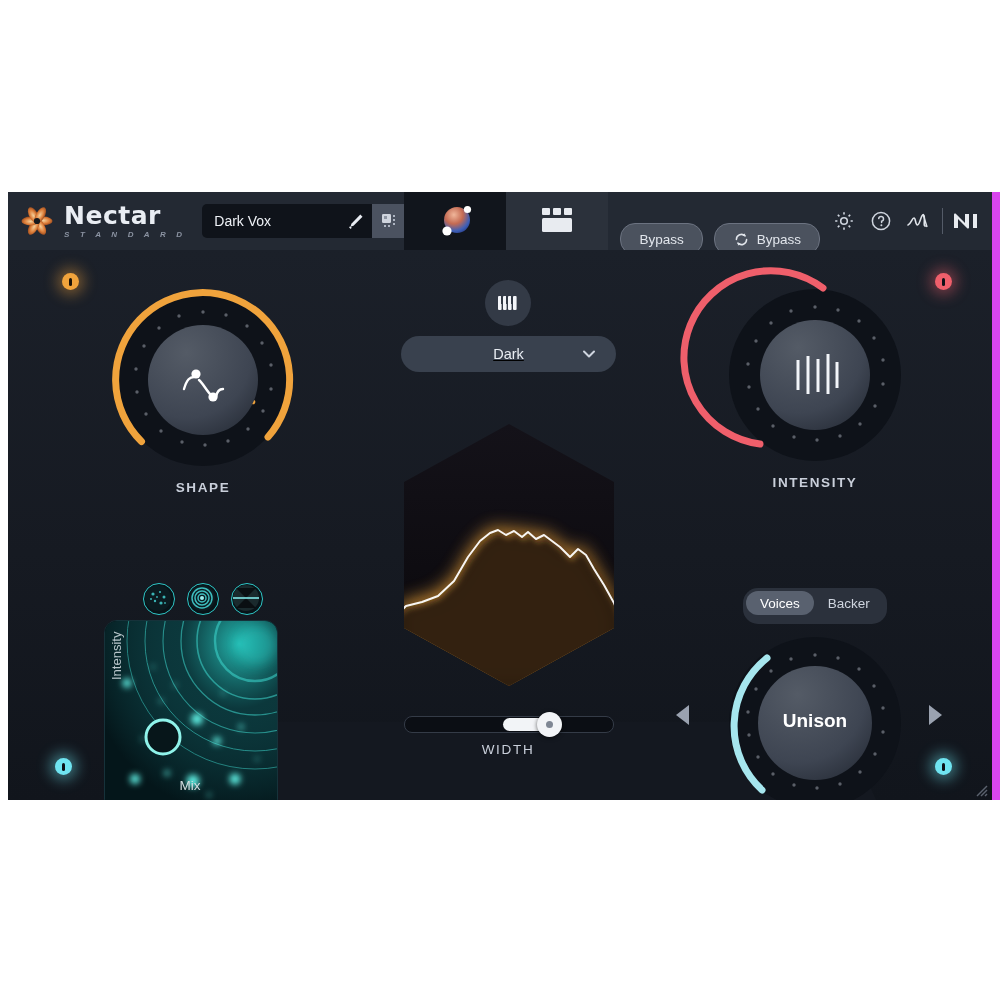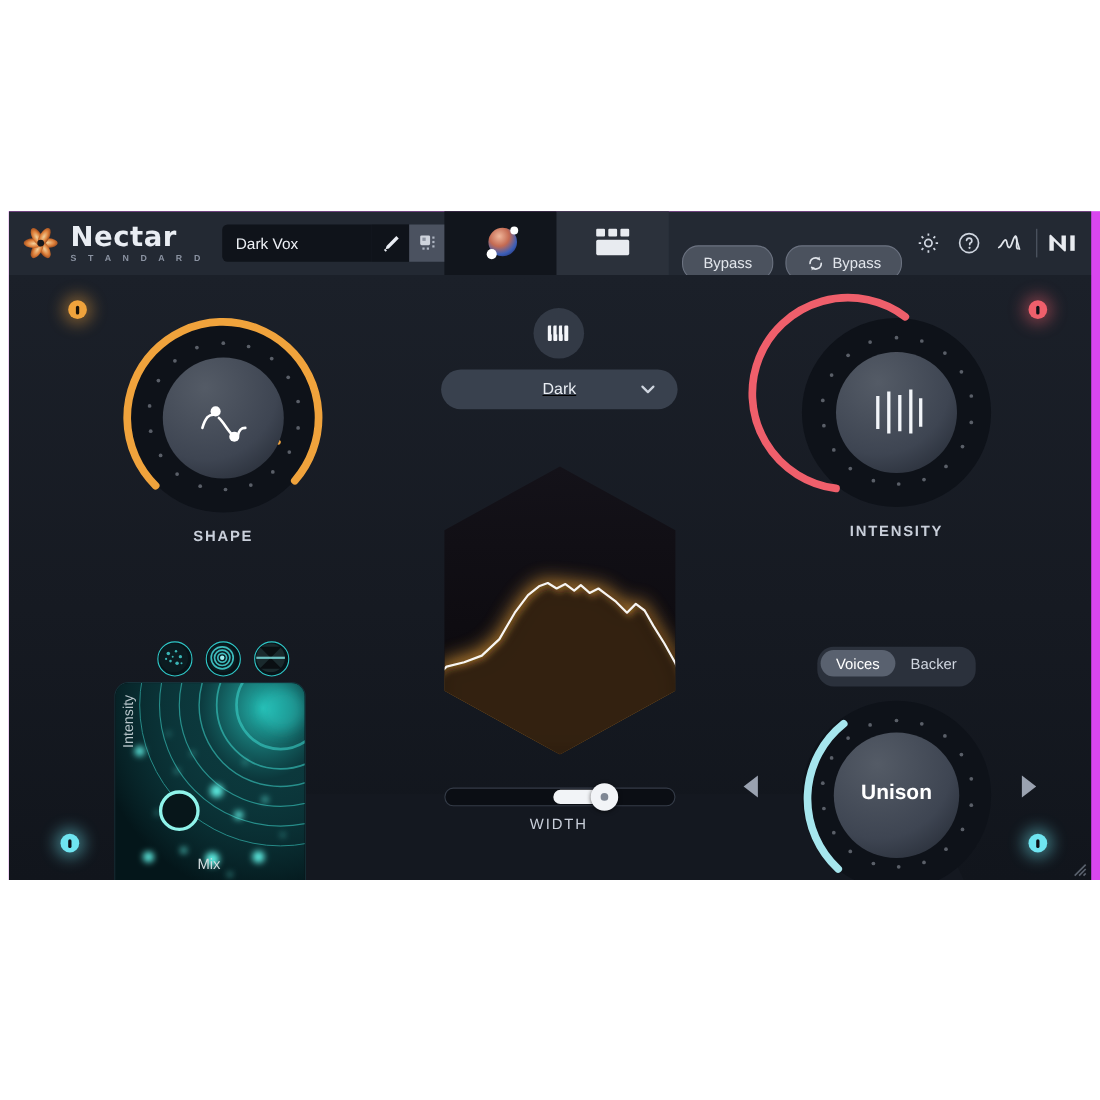--- a/index.html
+++ b/index.html
@@ -11,21 +11,21 @@
   #plugin{position:absolute;left:8px;top:192px;width:976px;height:608px;
           background:#d946ef;overflow:hidden;padding-left:33px;}
 
   
   #header{position:absolute;left:0;top:0;width:984px;height:58px;background:#232933;
           display:flex;align-items:center;}
   #hdr-left{position:absolute;left:0;top:0;height:58px;display:flex;align-items:center;}
   .logo-wrap{width:34px;height:34px;margin-left:12px;position:relative;}
   .brand{margin-left:10px;line-height:1;}
   .brand-name{font-size:25px;font-weight:bold;color:#e9edf3;letter-spacing:.5px;font-family:"DejaVu Sans",sans-serif;}
-  .brand-sub{font-size:8px;color:#8b93a2;letter-spacing:4.2px;margin-top:3px;font-weight:bold;}
+  .brand-sub{font-size:8px;color:#8b93a2;letter-spacing:4.2px;margin-top:3px;font-weight:bold;font-style:italic;}
 
   .preset-box{margin-left:16px;width:124px;height:34px;background:#0f131a;border-radius:5px 0 0 5px;
               display:flex;align-items:center;padding-left:12px;}
   .preset-name{font-size:14px;color:#eef1f6;}
   .pencil-cell{width:34px;height:34px;background:#0f131a;display:flex;align-items:center;justify-content:center;}
   .unmask-btn{height:34px;background:#4b5260;border-radius:0 17px 17px 0;display:flex;align-items:center;
               padding:0 18px 0 10px;gap:7px;}
   .unmask-label{font-size:13.5px;color:#aeb5c2;}
 
   

